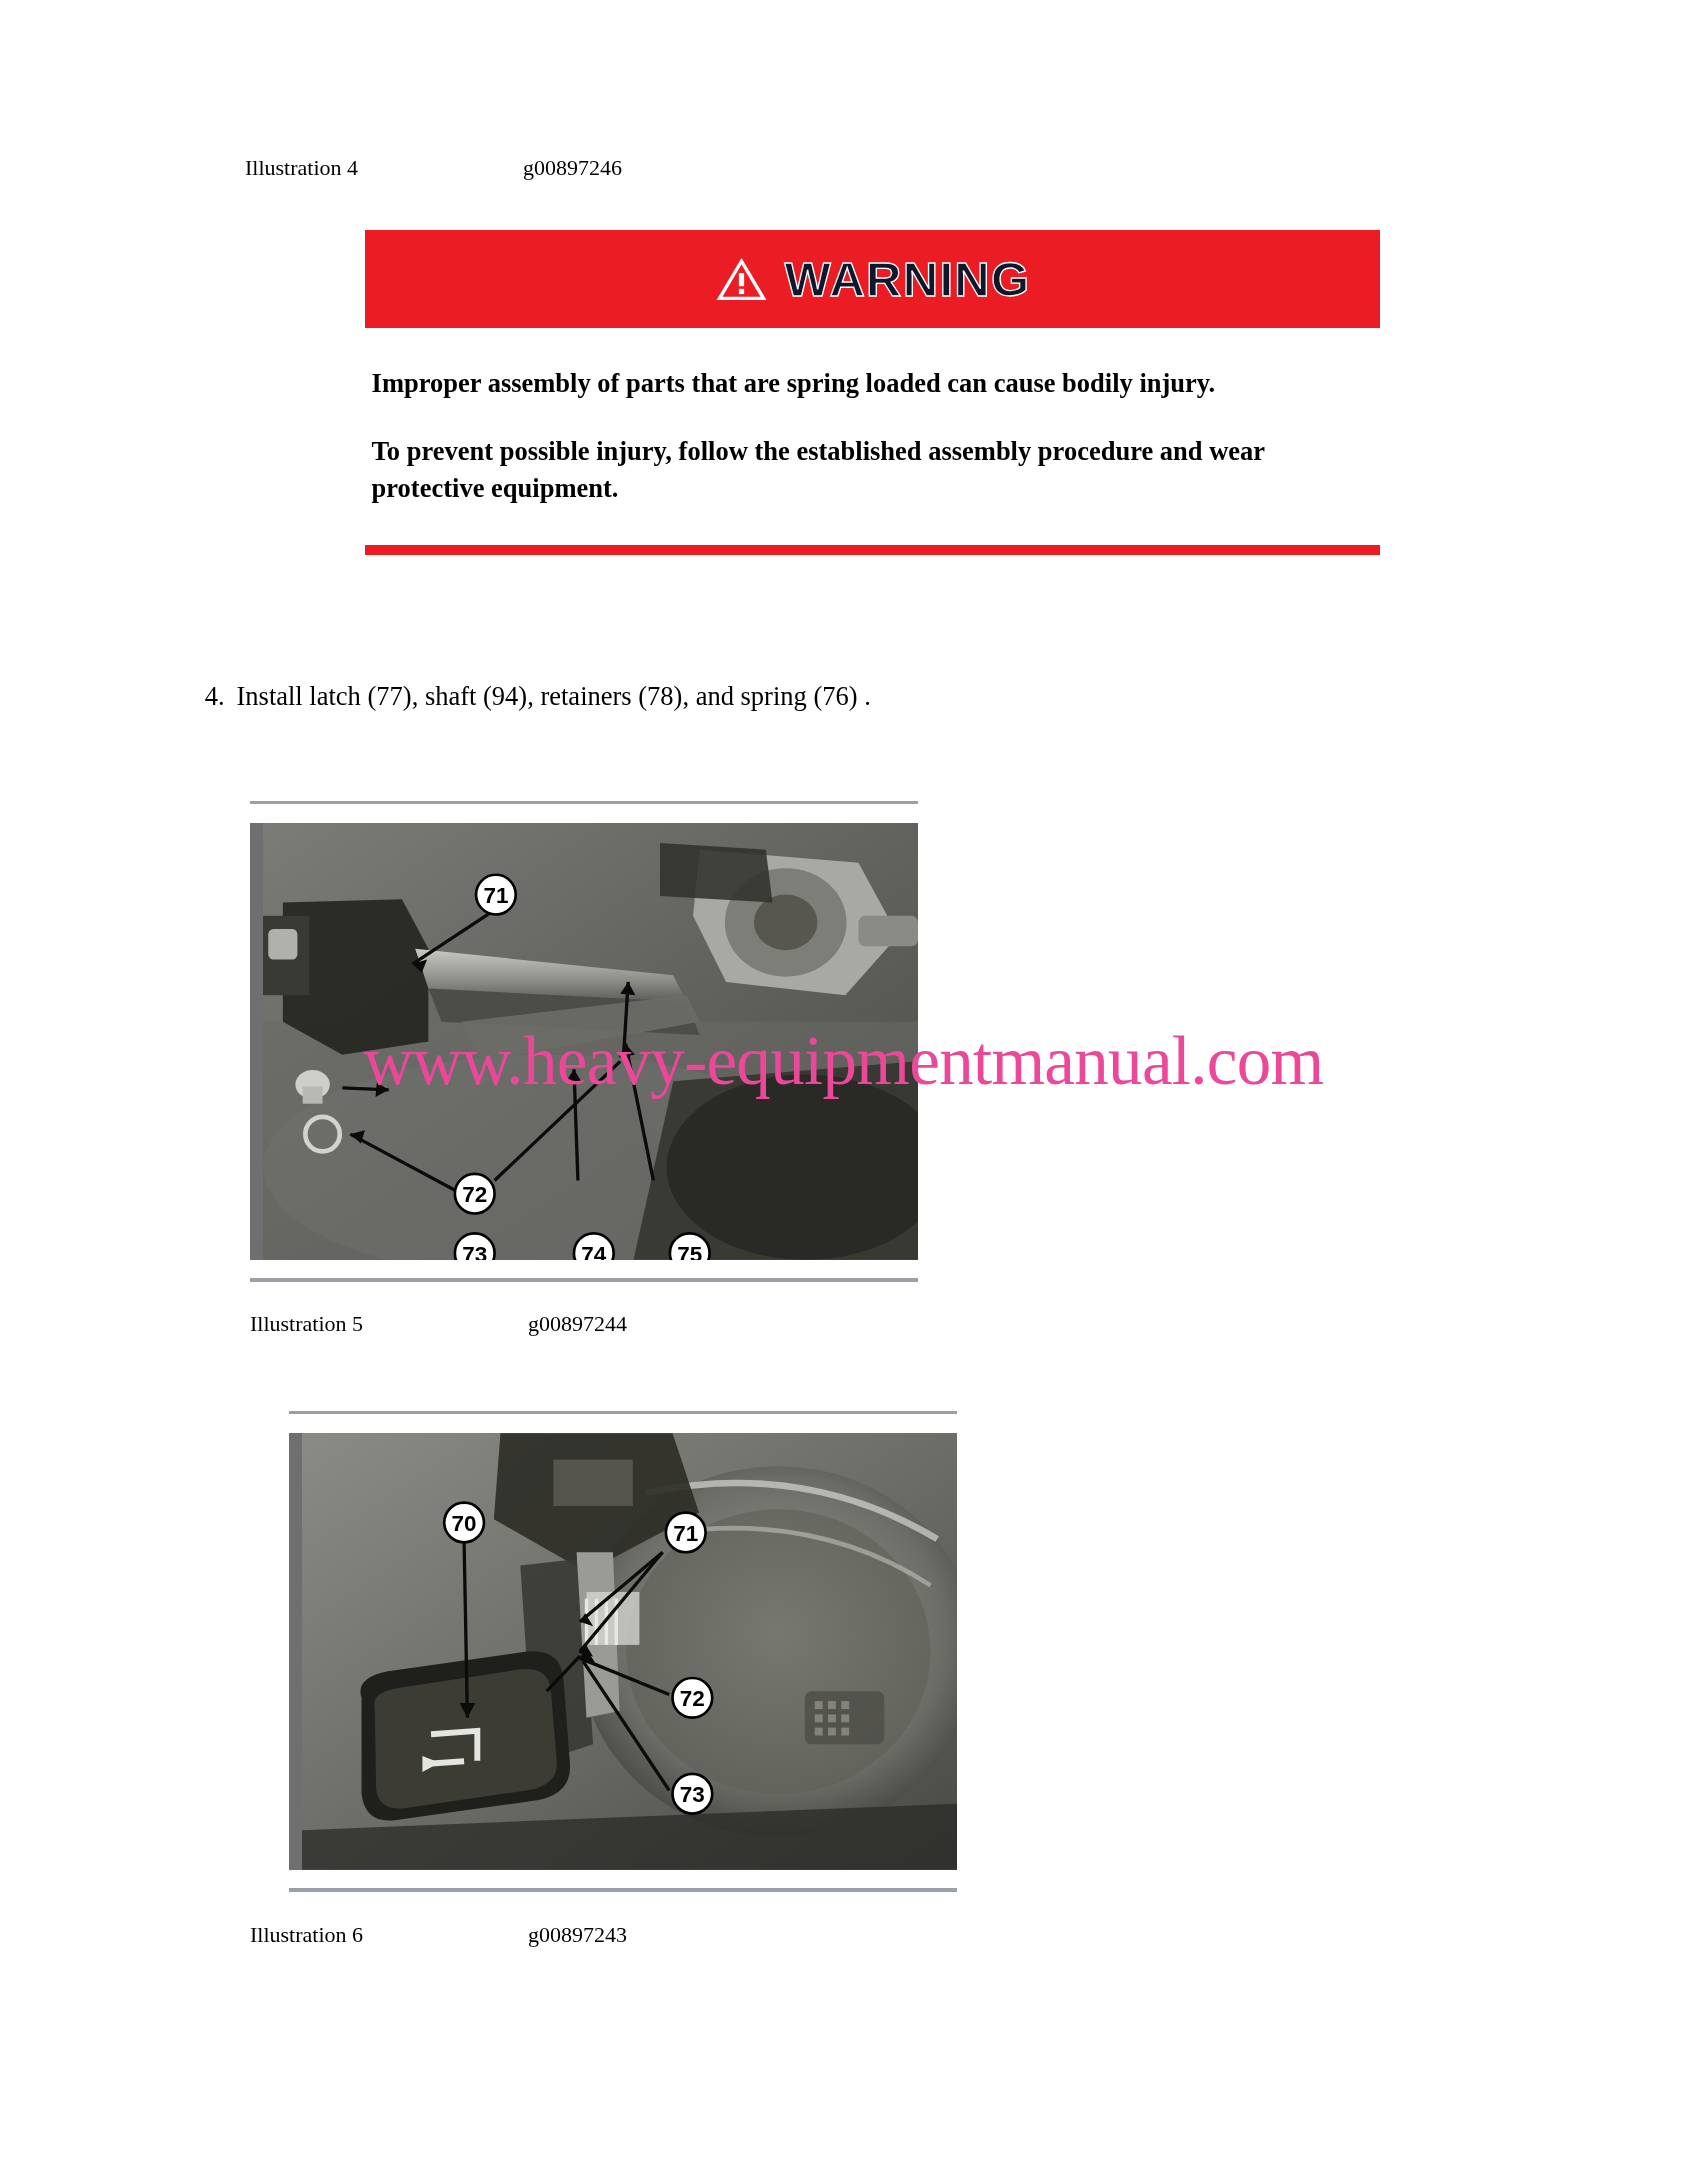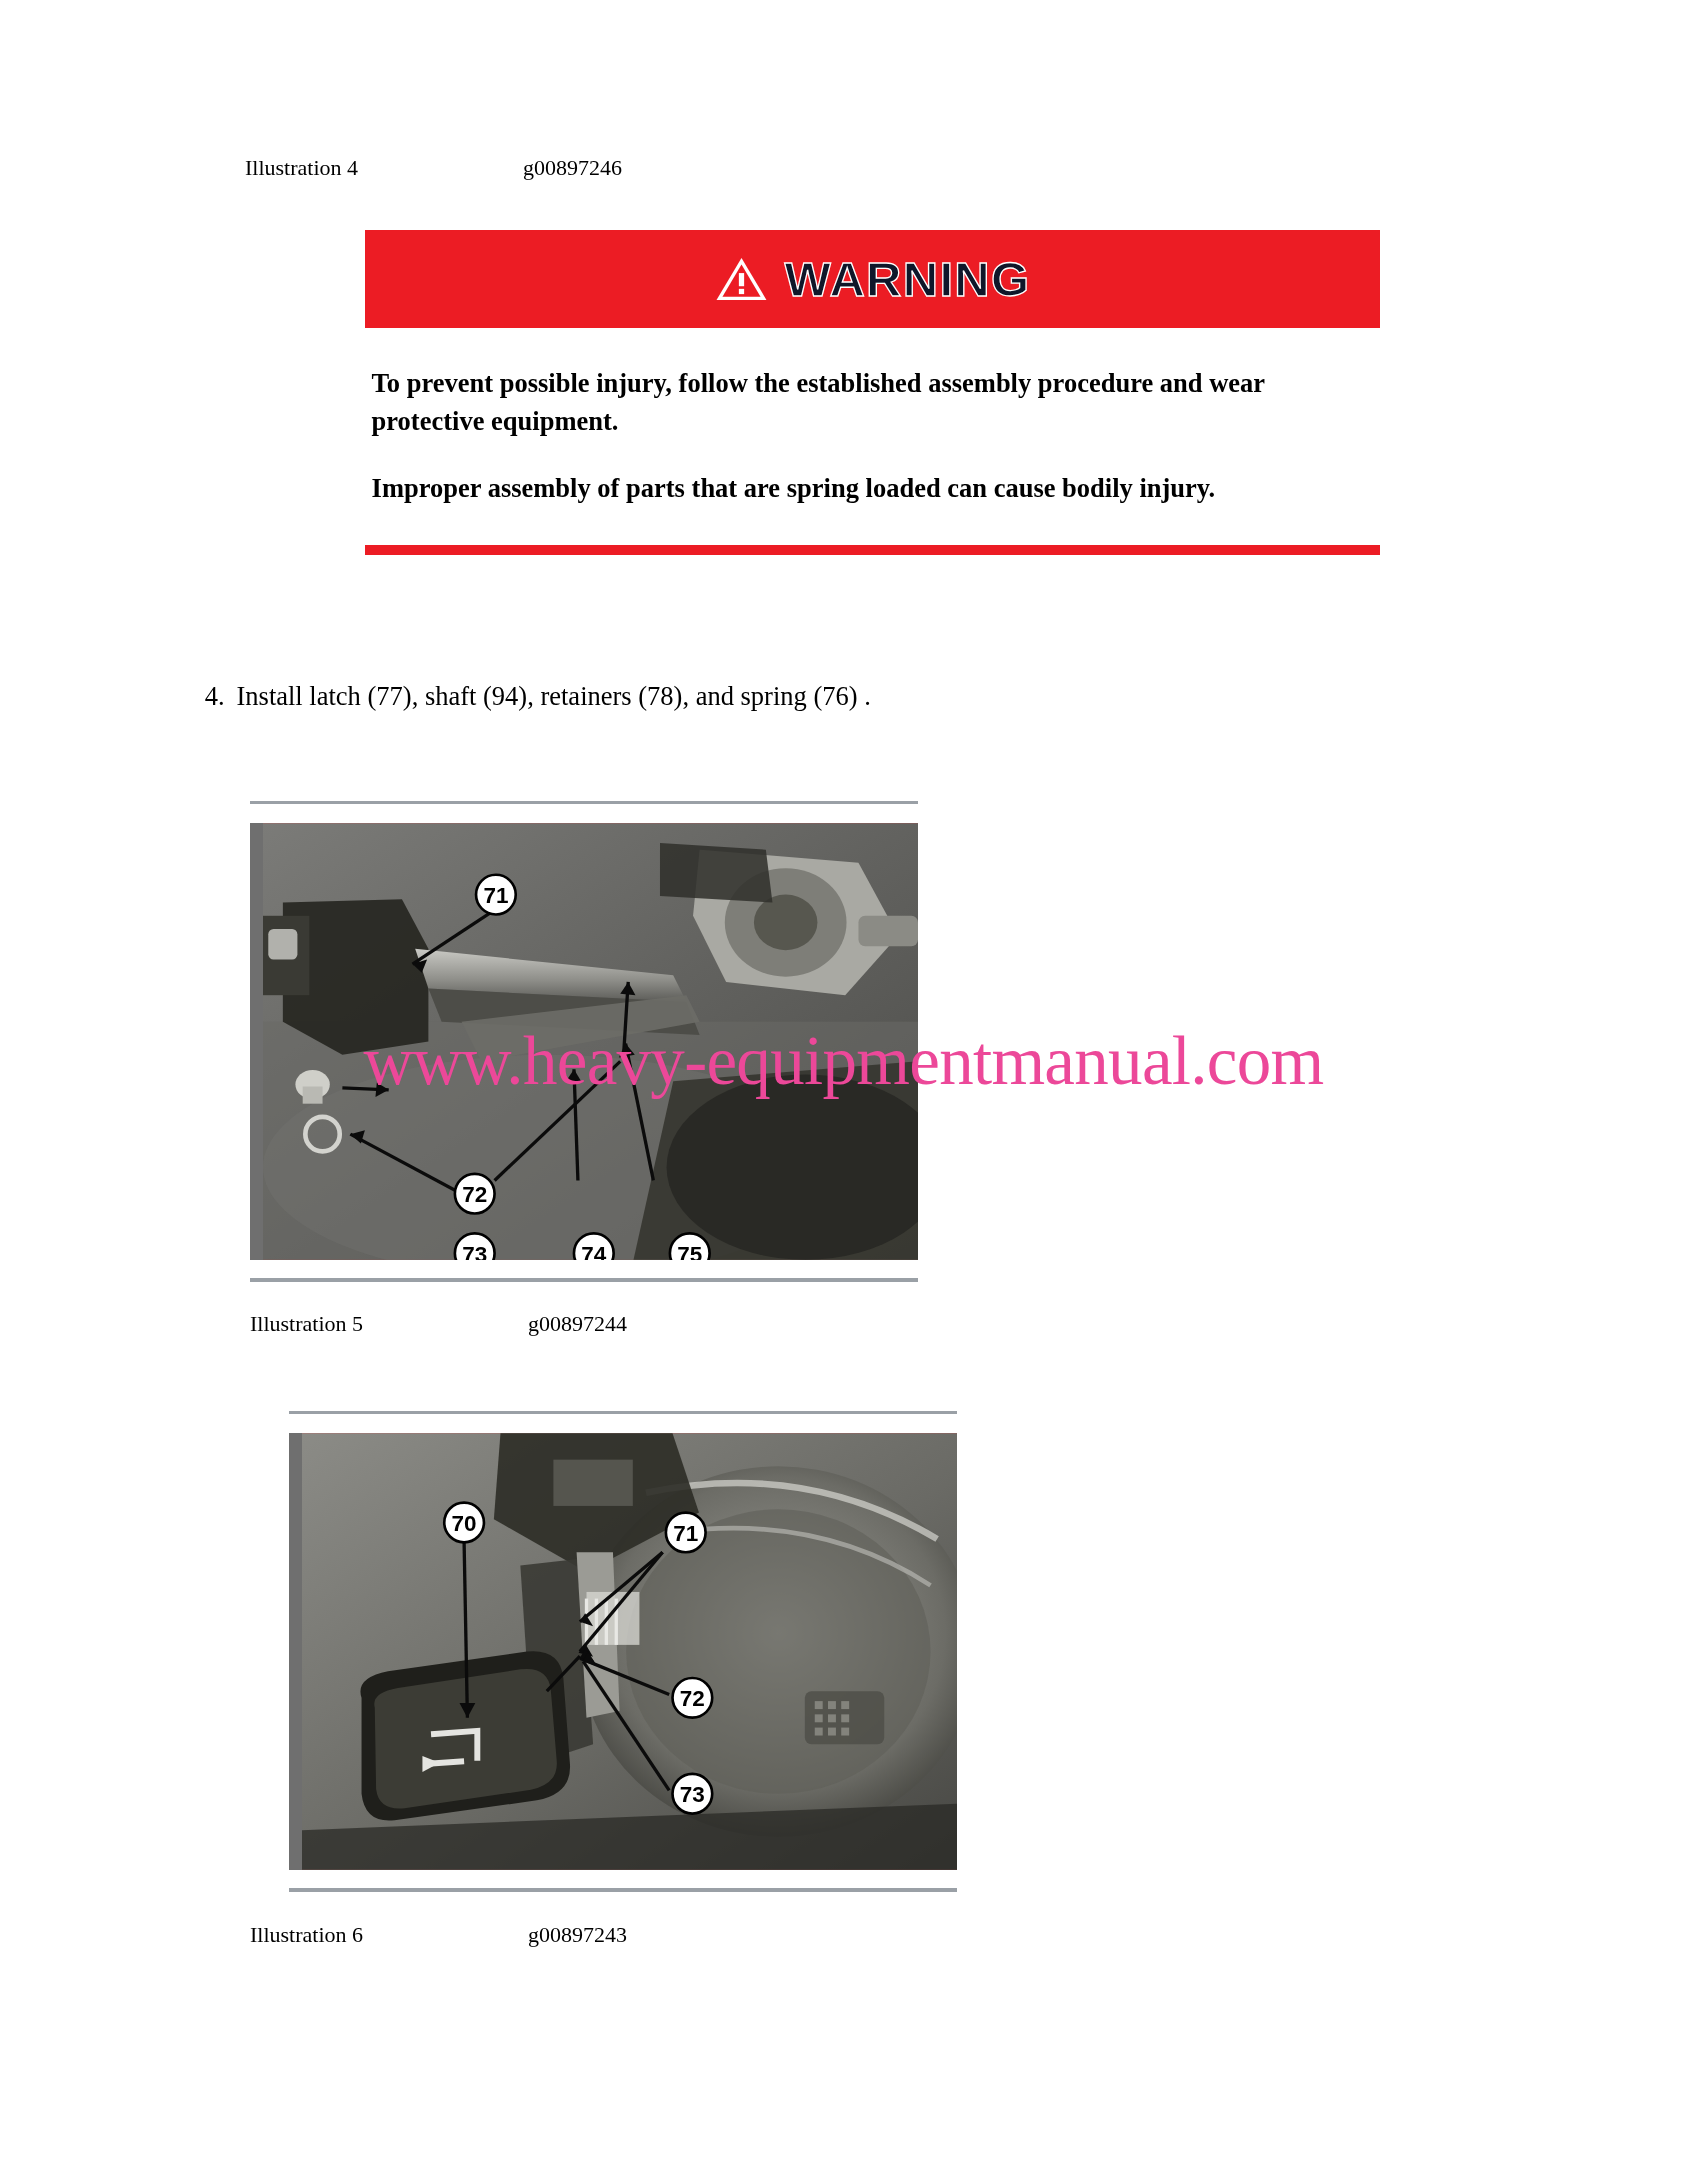--- a/index.html
+++ b/index.html
@@ -156,22 +156,22 @@
         <svg width="53" height="46" viewBox="0 0 80 70">
           <polygon points="40,3 78,67 2,67" fill="#ffffff"></polygon>
           <polygon points="40,13 69,62 11,62" fill="#ec1c24"></polygon>
           <rect x="36" y="26" width="8" height="20" fill="#ffffff"></rect>
           <rect x="36" y="50" width="8" height="8" fill="#ffffff"></rect>
         </svg>
       </span>
       <span class="warning-word">WARNING</span>
     </div>
     <div class="warning-text">
+      <p>Improper assembly of parts that are spring loaded can cause bodily injury.</p>
       <p>To prevent possible injury, follow the established assembly procedure and wear protective equipment.</p>
-      <p>Improper assembly of parts that are spring loaded can cause bodily injury.</p>
     </div>
     <div class="warning-rule"></div>
   </div>
 
   <div class="step">
     <span class="step-num">4.</span>
     <span>Install latch (77), shaft (94), retainers (78), and spring (76) .</span>
   </div>
 
   <div class="figure" style="left:250px; top:801px;">

